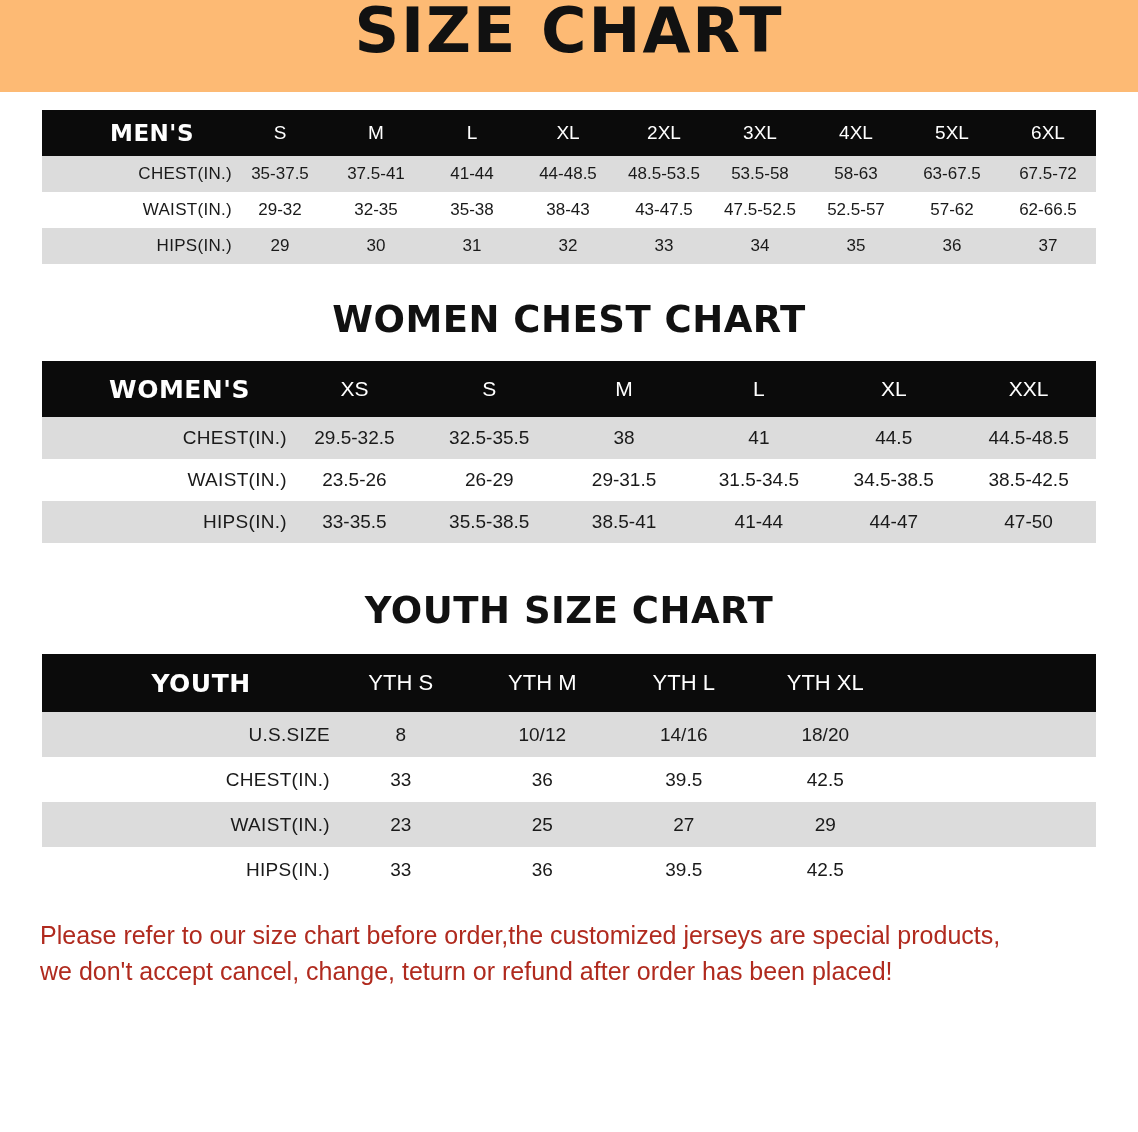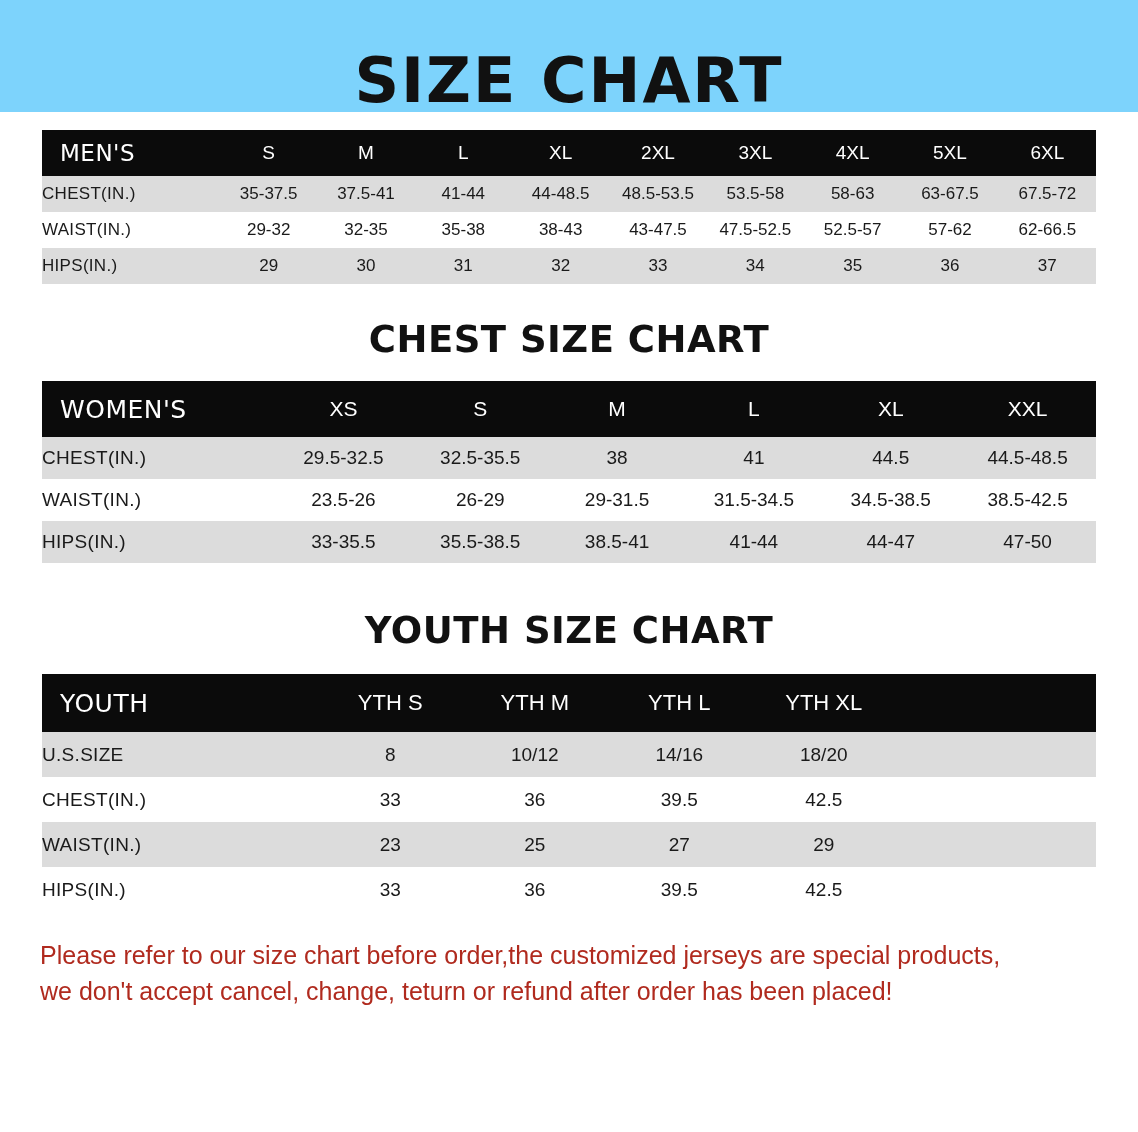--- a/index.html
+++ b/index.html
@@ -15,24 +15,24 @@
   }
   .page {
     position: relative;
     width: 1138px;
     height: 1132px;
     background: #ffffff;
   }
 
   
   .banner {
-    height: 112px;
-    background: #7dd3fc;
+    height: 92px;
+    background: #fdba74;
     display: flex;
-    align-items: flex-end;
+    align-items: flex-start;
     justify-content: center;
   }
   .banner-title {
     font-family: "DejaVu Sans", sans-serif;
     font-weight: bold;
     font-size: 62px;
     letter-spacing: 2px;
     color: #111111;
     line-height: 1;
   }
@@ -73,34 +73,34 @@
   thead tr {
     background: #0b0b0b;
   }
   thead th {
     color: #ffffff;
     height: 46px;
     font-size: 19px;
     font-weight: normal;
   }
   thead th.lead {
-    text-align: left;
-    padding-left: 18px;
+    text-align: center;
+    padding-left: 30px;
     font-family: "DejaVu Sans", sans-serif;
-    font-weight: normal;
+    font-weight: bold;
     font-size: 23px;
     letter-spacing: 0.5px;
   }
 
   tbody td {
     height: 36px;
     font-size: 17px;
   }
   tbody td.lead {
-    text-align: left;
+    text-align: right;
     font-size: 17px;
     letter-spacing: 0.3px;
   }
   tbody tr.shade { background: #dcdcdc; }
   tbody tr.plain { background: #ffffff; }
 
   
   .women thead th { height: 56px; font-size: 21px; }
   .women thead th.lead { font-size: 25px; }
   .women tbody td { height: 42px; font-size: 19px; }
@@ -180,21 +180,21 @@
           <td>33</td>
           <td>34</td>
           <td>35</td>
           <td>36</td>
           <td>37</td>
         </tr>
       </tbody>
     </table>
   </div>
 
-  <div class="section-heading h-women">CHEST SIZE CHART</div>
+  <div class="section-heading h-women">WOMEN CHEST CHART</div>
   <div class="table-wrap m-top-2">
     <table class="women">
       <thead>
         <tr>
           <th class="lead" style="width:215px">WOMEN'S</th>
           <th>XS</th>
           <th>S</th>
           <th>M</th>
           <th>L</th>
           <th>XL</th>

